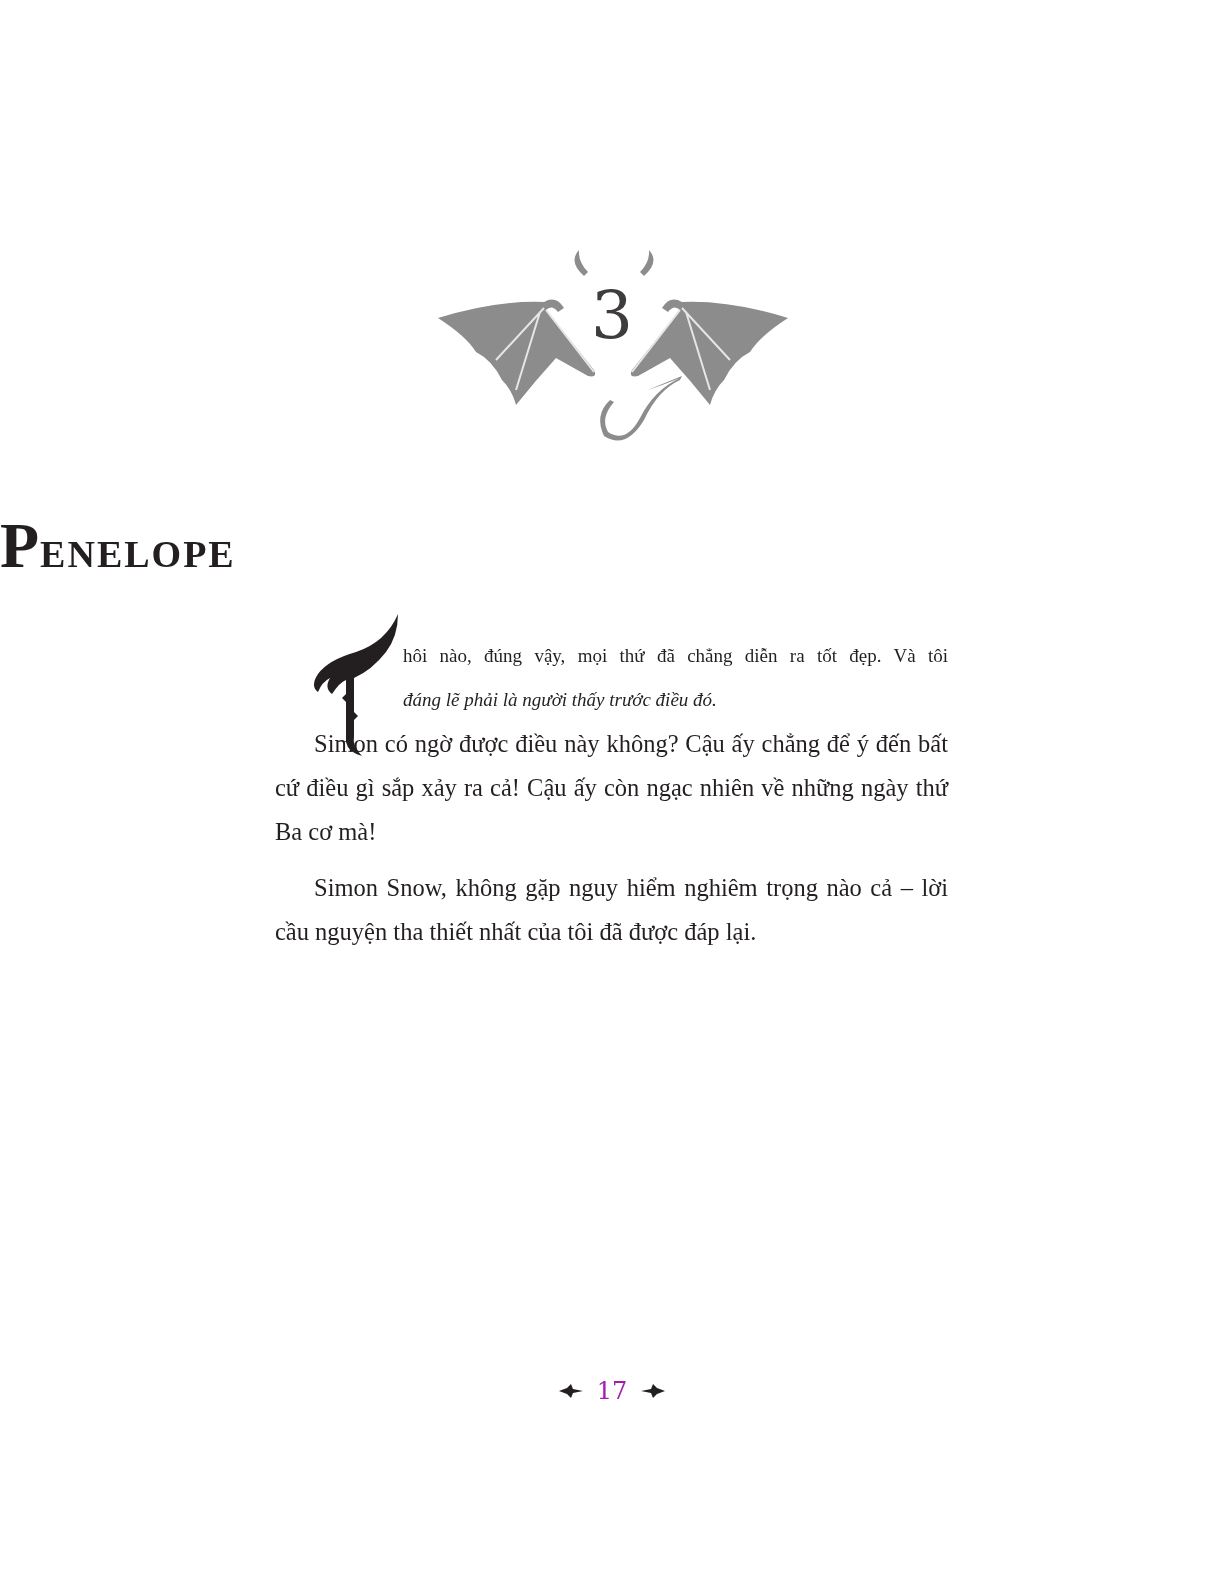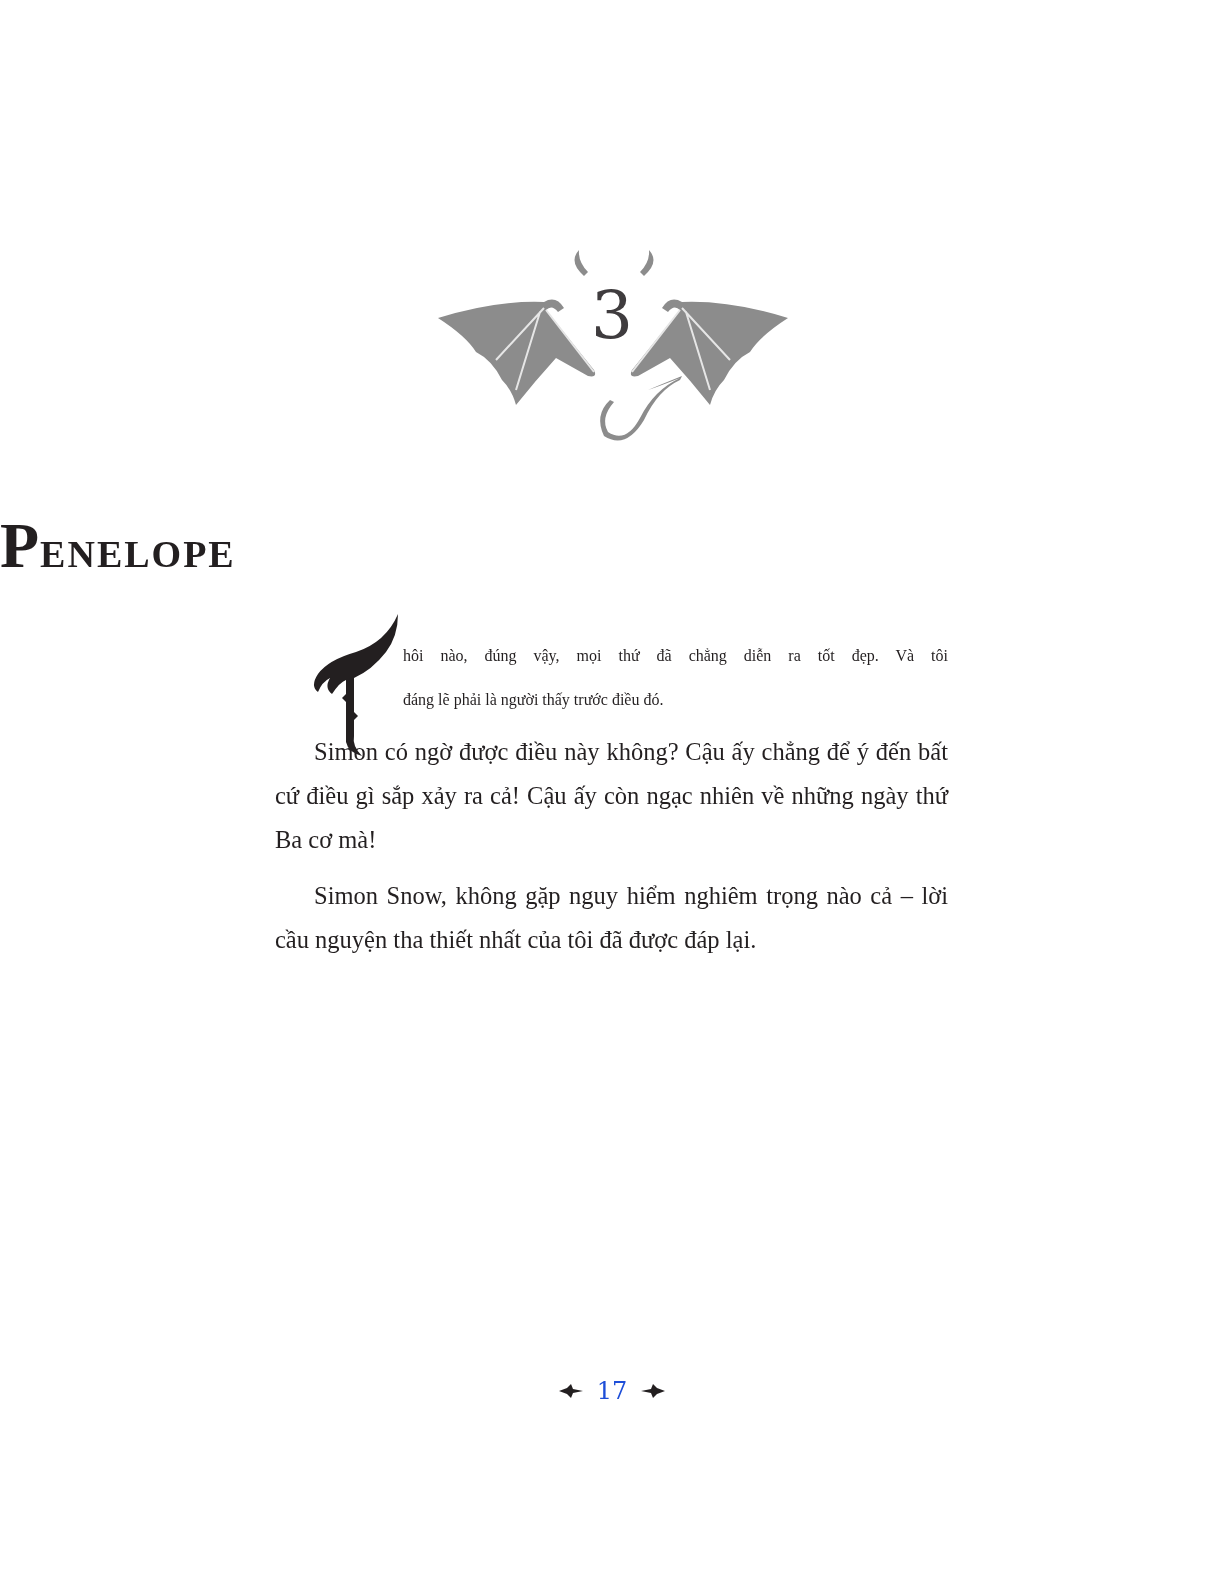--- a/index.html
+++ b/index.html
@@ -10,29 +10,29 @@
   .chapter-num { position: absolute; left: 0; width: 100%; top: 283px; text-align: center;
                  font-family: "DejaVu Serif", serif; font-size: 66px; color: #3f3c3e; line-height: 1; font-weight: normal; }
 
   .chapter-title { position: absolute; left: 0; width: 100%; top: 488px; 
                    font-family: "Liberation Serif", serif; color: #231f20; letter-spacing: 1px; }
   .chapter-title .big { font-size: 64px; font-weight: bold; }
   .chapter-title .small { font-size: 38px; font-weight: bold; letter-spacing: 2px; }
 
   .body-text { position: absolute; left: 275px; top: 634px; width: 673px;
                font-size: 24.5px; line-height: 44px; text-align: justify; }
-  .para { margin: 8px 0 12px 0; text-indent: 39px; }
+  .para { margin: 0 0 12px 0; text-indent: 39px; }
 
   .dropcap-wrap { position: absolute; left: 306px; top: 612px; width: 100px; height: 150px; }
-  .lead-line { position: absolute; left: 403px; width: 545px; font-size: 16px; line-height: 44px; text-align: justify; text-align-last: justify; }
+  .lead-line { position: absolute; left: 403px; width: 545px; font-size: 19px; line-height: 44px; text-align: justify; text-align-last: justify; }
   .lead-line.l1 { top: 634px; }
-  .lead-line.l2 { top: 678px; text-align-last: left; }
+  .lead-line.l2 { top: 678px; text-align-last: left; font-style: italic; }
 
   .folio { position: absolute; top: 1376px; left: 0; width: 100%; text-align: center;
-           font-size: 24px; color: #1d4ed8; }
+           font-size: 24px; color: #a21caf; }
   .folio .orn { display: inline-block; width: 24px; height: 14px; vertical-align: middle; }
   .folio .num { display: inline-block; margin: 0 8px; font-family: "DejaVu Serif", serif; font-size: 24px; vertical-align: middle; }
 </style>
 </head>
 <body>
 
 <svg class="emblem" viewBox="0 0 354 210" xmlns="http://www.w3.org/2000/svg">
 
   <path d="M143 10 Q132 22 148 36 L152 32 Q142 22 143 10 Z" fill="#8c8c8c"></path>
   <path d="M213 10 Q224 22 208 36 L204 32 Q214 22 213 10 Z" fill="#8c8c8c"></path>

